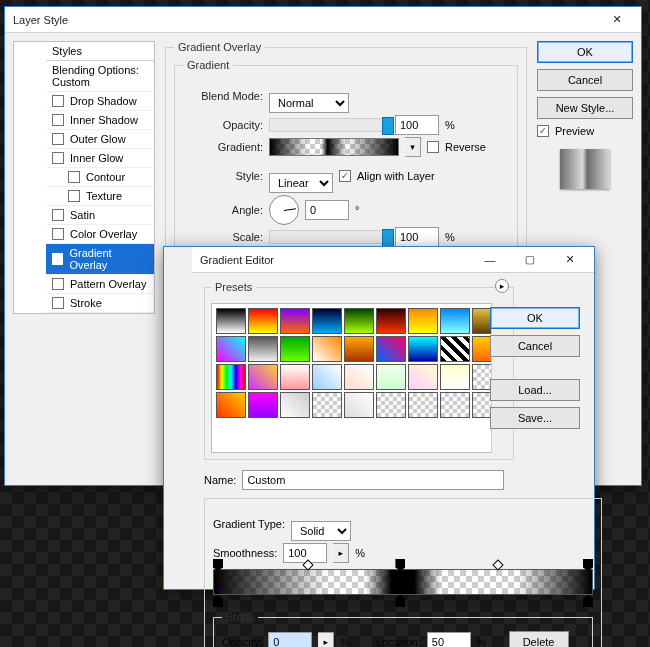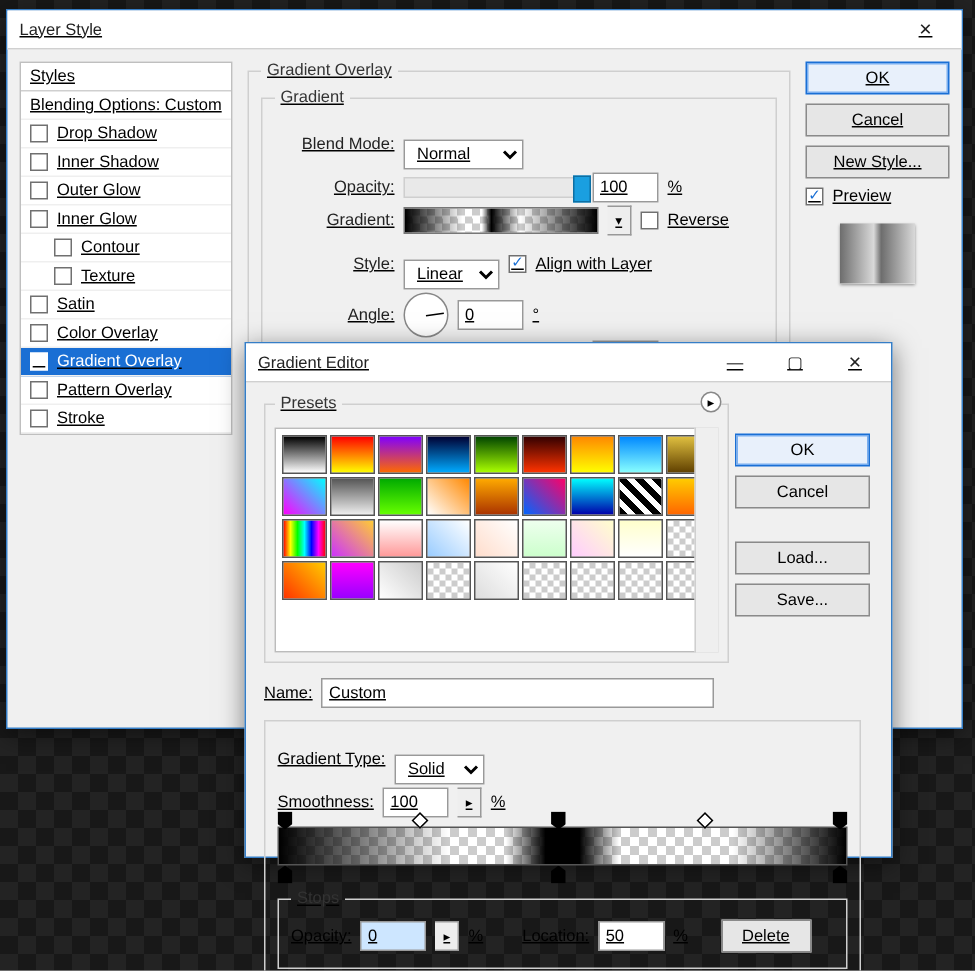--- a/index.html
+++ b/index.html
@@ -3,30 +3,30 @@
 <meta charset="utf-8">
 <style>
 * { box-sizing: border-box; font-family: "Segoe UI", Tahoma, sans-serif; font-size: 11px; }
 body { margin: 0; background: #1a1a1a; width: 650px; height: 647px; overflow: hidden; position: relative; }
 .backdrop { position:absolute; left:0; top:0; width:100%; height:100%;
   background:
     repeating-conic-gradient(#3a3a3a 0 90deg,#282828 0 180deg) 0 0/24px 24px;
   filter: brightness(.6);
 }
 .watermark{position:absolute;left:0;top:130px;width:650px;font-size:48px;font-weight:700;color:#7a7a7a38;letter-spacing:1px;text-align:center;pointer-events:none;}
-.window { position:absolute; background:#f0f0f0; border:1px solid #357ec7; box-shadow:0 4px 16px rgba(0,0,0,.5);text-decoration:underline;}
+.window { position:absolute; background:#f0f0f0; border:1px solid #357ec7; box-shadow:0 4px 16px rgba(0,0,0,.5);}
 .titlebar{height:26px;background:#fff;border-bottom:1px solid #d0d0d0;display:flex;align-items:center;padding:0 4px 0 8px;color:#222;}
 .titlebar .spacer{flex:1}
 .titlebar .ctl{width:40px;height:26px;display:flex;align-items:center;justify-content:center;color:#222;}
 .body{padding:8px;}
 fieldset{border:1px solid #cfcfcf;margin:0;padding:6px 8px 8px;}
 legend{color:#333;padding:0 4px;}
 .btn{display:inline-block;min-width:82px;height:22px;line-height:20px;text-align:center;border:1px solid #8a8a8a;background:#e6e6e6;padding:0 10px;cursor:default;}
 .btn.primary{border-color:#1a6fd4;background:#e8f0fb;box-shadow:inset 0 0 0 1px #79aef0;}
-.styles-list{width:142px;border:1px solid #bfbfbf;background:#fff;}
+.styles-list{width:142px;border:1px solid #bfbfbf;background:#fff;padding-left:32px;}
 .styles-list .hdr{background:#fff;border-bottom:1px solid #cfcfcf;padding:3px 6px;}
 .styles-list .row{display:flex;align-items:center;padding:3px 6px;gap:6px;border-bottom:1px solid #efefef;}
 .styles-list .row.indent{padding-left:22px;}
 .styles-list .row.sel{background:#1a6fd4;color:#fff;}
 .chk{width:12px;height:12px;border:1px solid #707070;background:#fff;display:inline-flex;align-items:center;justify-content:center;font-size:10px;line-height:1;}
 .chk.on::after{content:"✓";color:#1a6fd4;}
 .styles-list .row.sel .chk{border-color:#fff}
 .styles-list .row.sel .chk.on::after{color:#fff;}
 .formrow{display:flex;align-items:center;gap:6px;margin:2px 0;}
 .formrow .lbl{width:80px;text-align:right;color:#222;}
@@ -180,21 +180,21 @@
       <div class="btn">New Style...</div>
       <div style="display:flex;align-items:center;gap:6px;">
         <span class="chk on"></span>
         <span>Preview</span>
       </div>
       <div class="prev-swatch"></div>
     </div>
   </div>
 </div>
 
-<div class="window ge-window" style="left:163px;top:228px;width:432px;height:344px;">
+<div class="window ge-window" style="left:163px;top:246px;width:432px;height:344px;padding-left:28px;">
   <div class="titlebar">
     <span>Gradient Editor</span>
     <span class="spacer"></span>
     <div class="ctl">—</div>
     <div class="ctl">▢</div>
     <div class="ctl">✕</div>
   </div>
   <div class="body" style="position:relative;">
     <div style="width:300px;">
       <fieldset style="position:relative;padding:10px 6px 6px;">

